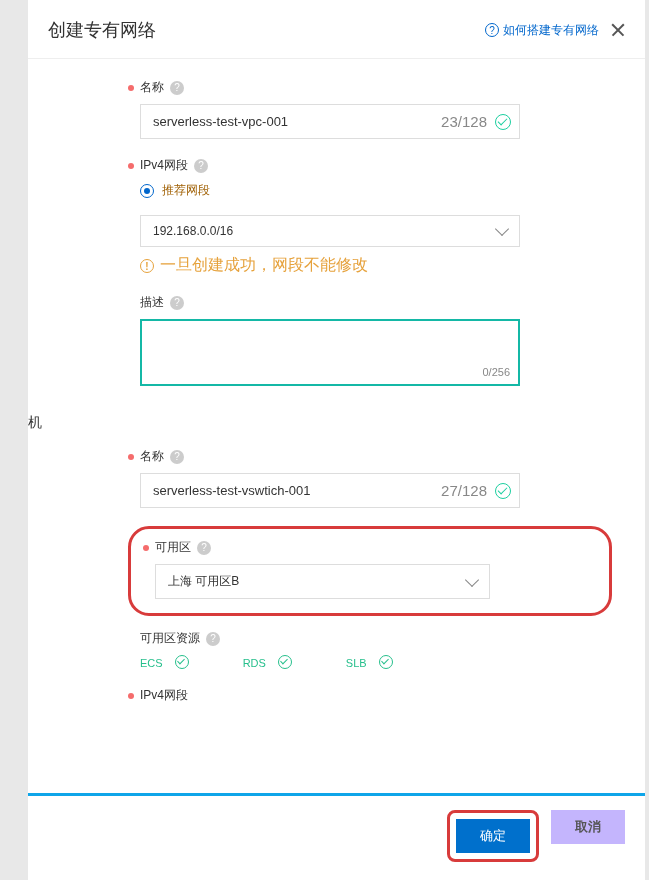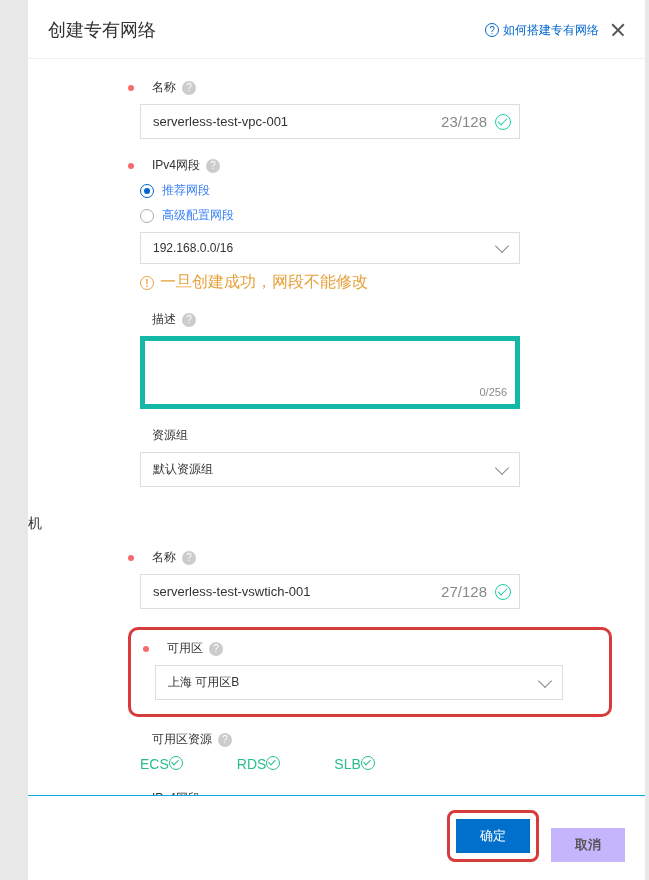--- a/index.html
+++ b/index.html
@@ -13,49 +13,49 @@
 .help-link .q-icon { width: 14px; height: 14px; border: 1px solid #06c; border-radius: 50%; display: inline-flex; align-items: center; justify-content: center; font-size: 10px; color: #06c; }
 .close-btn { width: 14px; height: 14px; cursor: pointer; position: relative; }
 .close-btn::before, .close-btn::after { content: ""; position: absolute; top: 6px; left: -1px; width: 16px; height: 1.5px; background: #555; }
 .close-btn::before { transform: rotate(45deg); }
 .close-btn::after { transform: rotate(-45deg); }
 .modal-body { flex: 1; overflow-y: auto; padding: 20px 20px 0 42px; }
 .form-group { margin-bottom: 18px; display: flex; flex-direction: column; }
 .section-label { font-size: 14px; font-weight: 500; margin: 8px 0 16px -70px; color: #333; padding-top:10px; }
 .label-row { display: flex; align-items: center; gap: 6px; margin-bottom: 8px; margin-left: 70px; }
 .req-dot { width: 6px; height: 6px; border-radius: 50%; background: #f56c6c; display: inline-block; margin-left: -12px; }
-.field-label { font-size: 12px; color: #333; margin-left: 12px; }
+.field-label { font-size: 12px; color: #333; }
 .info-icon { width: 14px; height: 14px; border-radius: 50%; background: #ccc; color: #fff; font-size: 10px; line-height: 14px; text-align: center; display: inline-block; }
 .control-col { margin-left: 70px; width: 380px; }
 .text-input-wrap { position: relative; border: 1px solid #ddd; background: #fff; display: flex; align-items: center; }
 .text-input-wrap input { border: none; outline: none; padding: 9px 12px; font-size: 13px; flex: 1; color: #333; }
 .char-count { font-size: 15px; color: #888; padding-right: 8px; }
 .check-icon { width: 16px; height: 16px; border: 1.5px solid #1ccfa0; border-radius: 50%; margin-right: 8px; position: relative; }
 .check-icon::after { content: ""; position: absolute; left: 4px; top: 1px; width: 4px; height: 8px; border-right: 1.5px solid #1ccfa0; border-bottom: 1.5px solid #1ccfa0; transform: rotate(45deg); }
 .radio-list { display: flex; flex-direction: column; gap: 8px; }
-.radio-item { display: flex; align-items: center; gap: 8px; color: #3b82f6; font-size: 12px; cursor: pointer; }
+.radio-item { display: flex; align-items: center; gap: 8px; color: #a16207; font-size: 12px; cursor: pointer; }
 .radio-item .radio { width: 14px; height: 14px; border: 1px solid #aaa; border-radius: 50%; display: inline-flex; align-items: center; justify-content: center; }
 .radio-item.selected .radio { border-color: #06c; }
 .radio-item.selected .radio::after { content: ""; width: 6px; height: 6px; border-radius: 50%; background: #06c; }
-.select-box { border: 1px solid #ddd; background: #fff; padding: 8px 12px; display: flex; justify-content: space-between; align-items: center; cursor: pointer; font-size: 12px; color: #333; margin-top: 0; }
+.select-box { border: 1px solid #ddd; background: #fff; padding: 8px 12px; display: flex; justify-content: space-between; align-items: center; cursor: pointer; font-size: 12px; color: #333; margin-top: 8px; }
 .chev-down { width: 10px; height: 10px; border-right: 1.5px solid #888; border-bottom: 1.5px solid #888; transform: rotate(45deg); margin-top: -4px; }
 .warn-row { display: flex; align-items: center; gap: 6px; margin-top: 8px; margin-left: 70px; }
 .warn-icon { width: 14px; height: 14px; border: 1px solid #e6a23c; color: #e6a23c; border-radius: 50%; font-size: 10px; line-height: 13px; text-align: center; font-weight: bold; }
 .warn-text { color: #e6a23c; font-size: 16px; }
-.textarea-wrap { border: 5px solid #14b8a6; background: #fff; position: relative; }
+.textarea-wrap { border: 2px solid #14b8a6; background: #fff; position: relative; }
 .textarea-wrap textarea { border: none; outline: none; width: 100%; height: 60px; padding: 8px 12px; font-size: 12px; resize: none; }
 .textarea-wrap .cc { position: absolute; right: 8px; bottom: 6px; font-size: 11px; color: #888; }
-.highlight-box { border: 3px solid #d83b3b; border-radius: 10px; padding: 10px 12px 14px; margin-left: 58px; width: 484px; margin-bottom: 14px; }
+.highlight-box { border: 3px solid #d83b3b; border-radius: 21px; padding: 10px 12px 14px; margin-left: 58px; width: 484px; margin-bottom: 14px; }
 .highlight-box .label-row { margin-left: 12px; }
-.highlight-box .control-col { margin-left: 12px; width: 408px; }
+.highlight-box .control-col { margin-left: 12px; width: 335px; }
 .az-resources { display: flex; gap: 54px; }
-.res-item { color: #26bf8c; font-size: 14px; display: inline-flex; align-items: flex-start; gap: 0; }
+.res-item { color: #26bf8c; font-size: 11px; display: inline-flex; align-items: flex-end; gap: 12px; }
 .res-item .check-sm { width: 14px; height: 14px; border: 1.5px solid #26bf8c; border-radius: 50%; position: relative; }
 .res-item .check-sm::after { content: ""; position: absolute; left: 3px; top: 1px; width: 3px; height: 6px; border-right: 1.5px solid #26bf8c; border-bottom: 1.5px solid #26bf8c; transform: rotate(45deg); }
-.modal-footer { display: flex; justify-content: flex-end; gap: 12px; padding: 14px 20px 18px; border-top: 1px solid #0ea5e9; background: #fff; align-items: flex-end; }
+.modal-footer { display: flex; justify-content: flex-end; gap: 12px; padding: 14px 20px 18px; border-top: 3px solid #0ea5e9; background: #fff; }
 .btn { min-width: 74px; height: 34px; display: inline-flex; align-items: center; justify-content: center; font-size: 13px; cursor: pointer; border: none; }
 .btn-primary { background: #0070cc; color: #fff; }
 .btn-default { background: #c4b5fd; color: #555; font-weight: bold; }
 .primary-highlight { border: 3px solid #d83b3b; border-radius: 8px; padding: 6px; display: inline-flex; }
 </style>
 </head>
 <body>
 
 <div class="backdrop"></div>
 <div class="modal">
@@ -91,24 +91,20 @@
       <div class="label-row">
         <span class="req-dot"></span>
         <span class="field-label">IPv4网段</span>
         <span class="info-icon">?</span>
       </div>
       <div class="control-col radio-list">
         <div class="radio-item selected">
           <span class="radio"></span>
           <span>推荐网段</span>
         </div>
-        <div class="radio-item">
-          <span class="radio"></span>
-          <span>高级配置网段</span>
-        </div>
         <div class="select-box">
           <span>192.168.0.0/16</span>
           <span class="chev-down"></span>
         </div>
       </div>
       <div class="warn-row">
         <span class="warn-icon">!</span>
         <span class="warn-text">一旦创建成功，网段不能修改</span>
       </div>
     </div>
@@ -119,31 +115,20 @@
         <span class="info-icon">?</span>
       </div>
       <div class="control-col">
         <div class="textarea-wrap">
           <textarea style=""></textarea>
           <span class="cc">0/256</span>
         </div>
       </div>
     </div>
 
-    <div class="form-group">
-      <div class="label-row">
-        <span class="field-label">资源组</span>
-      </div>
-      <div class="control-col">
-        <div class="select-box" style="margin-top:0">
-          <span>默认资源组</span>
-          <span class="chev-down"></span>
-        </div>
-      </div>
-    </div>
 
     <div class="section-label">交换机</div>
 
     <div class="form-group">
       <div class="label-row">
         <span class="req-dot"></span>
         <span class="field-label">名称</span>
         <span class="info-icon">?</span>
       </div>
       <div class="control-col">

